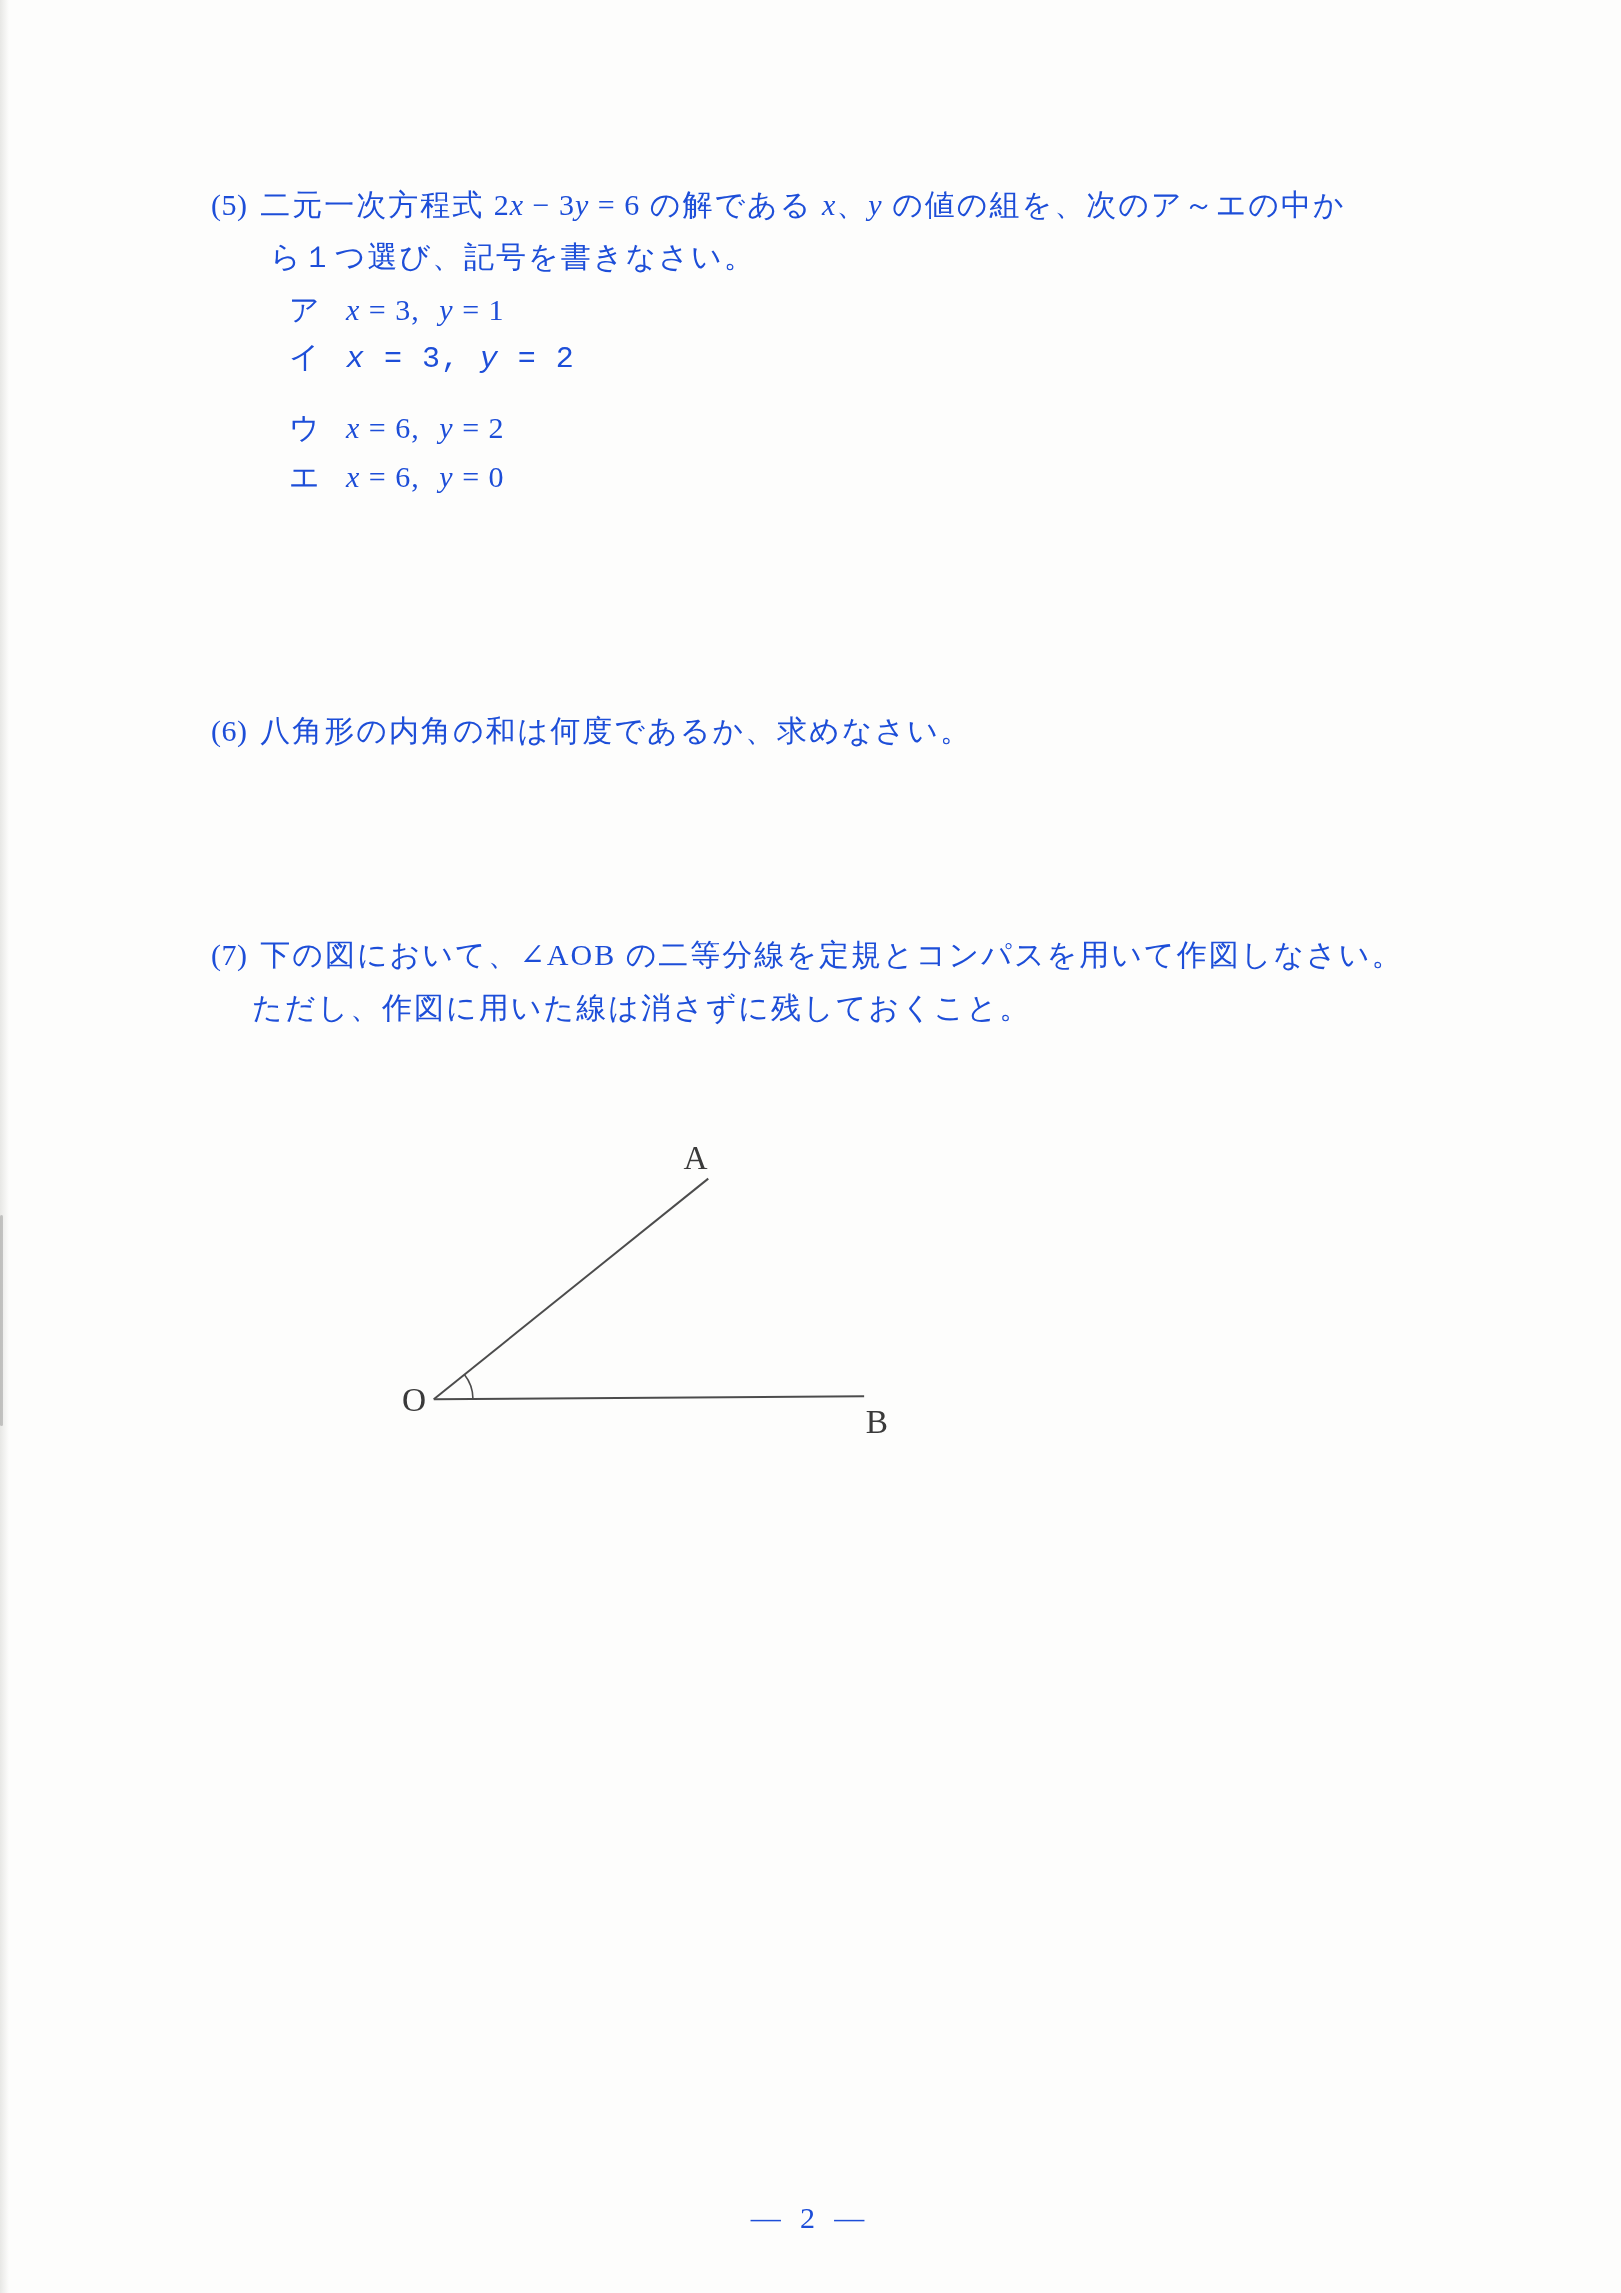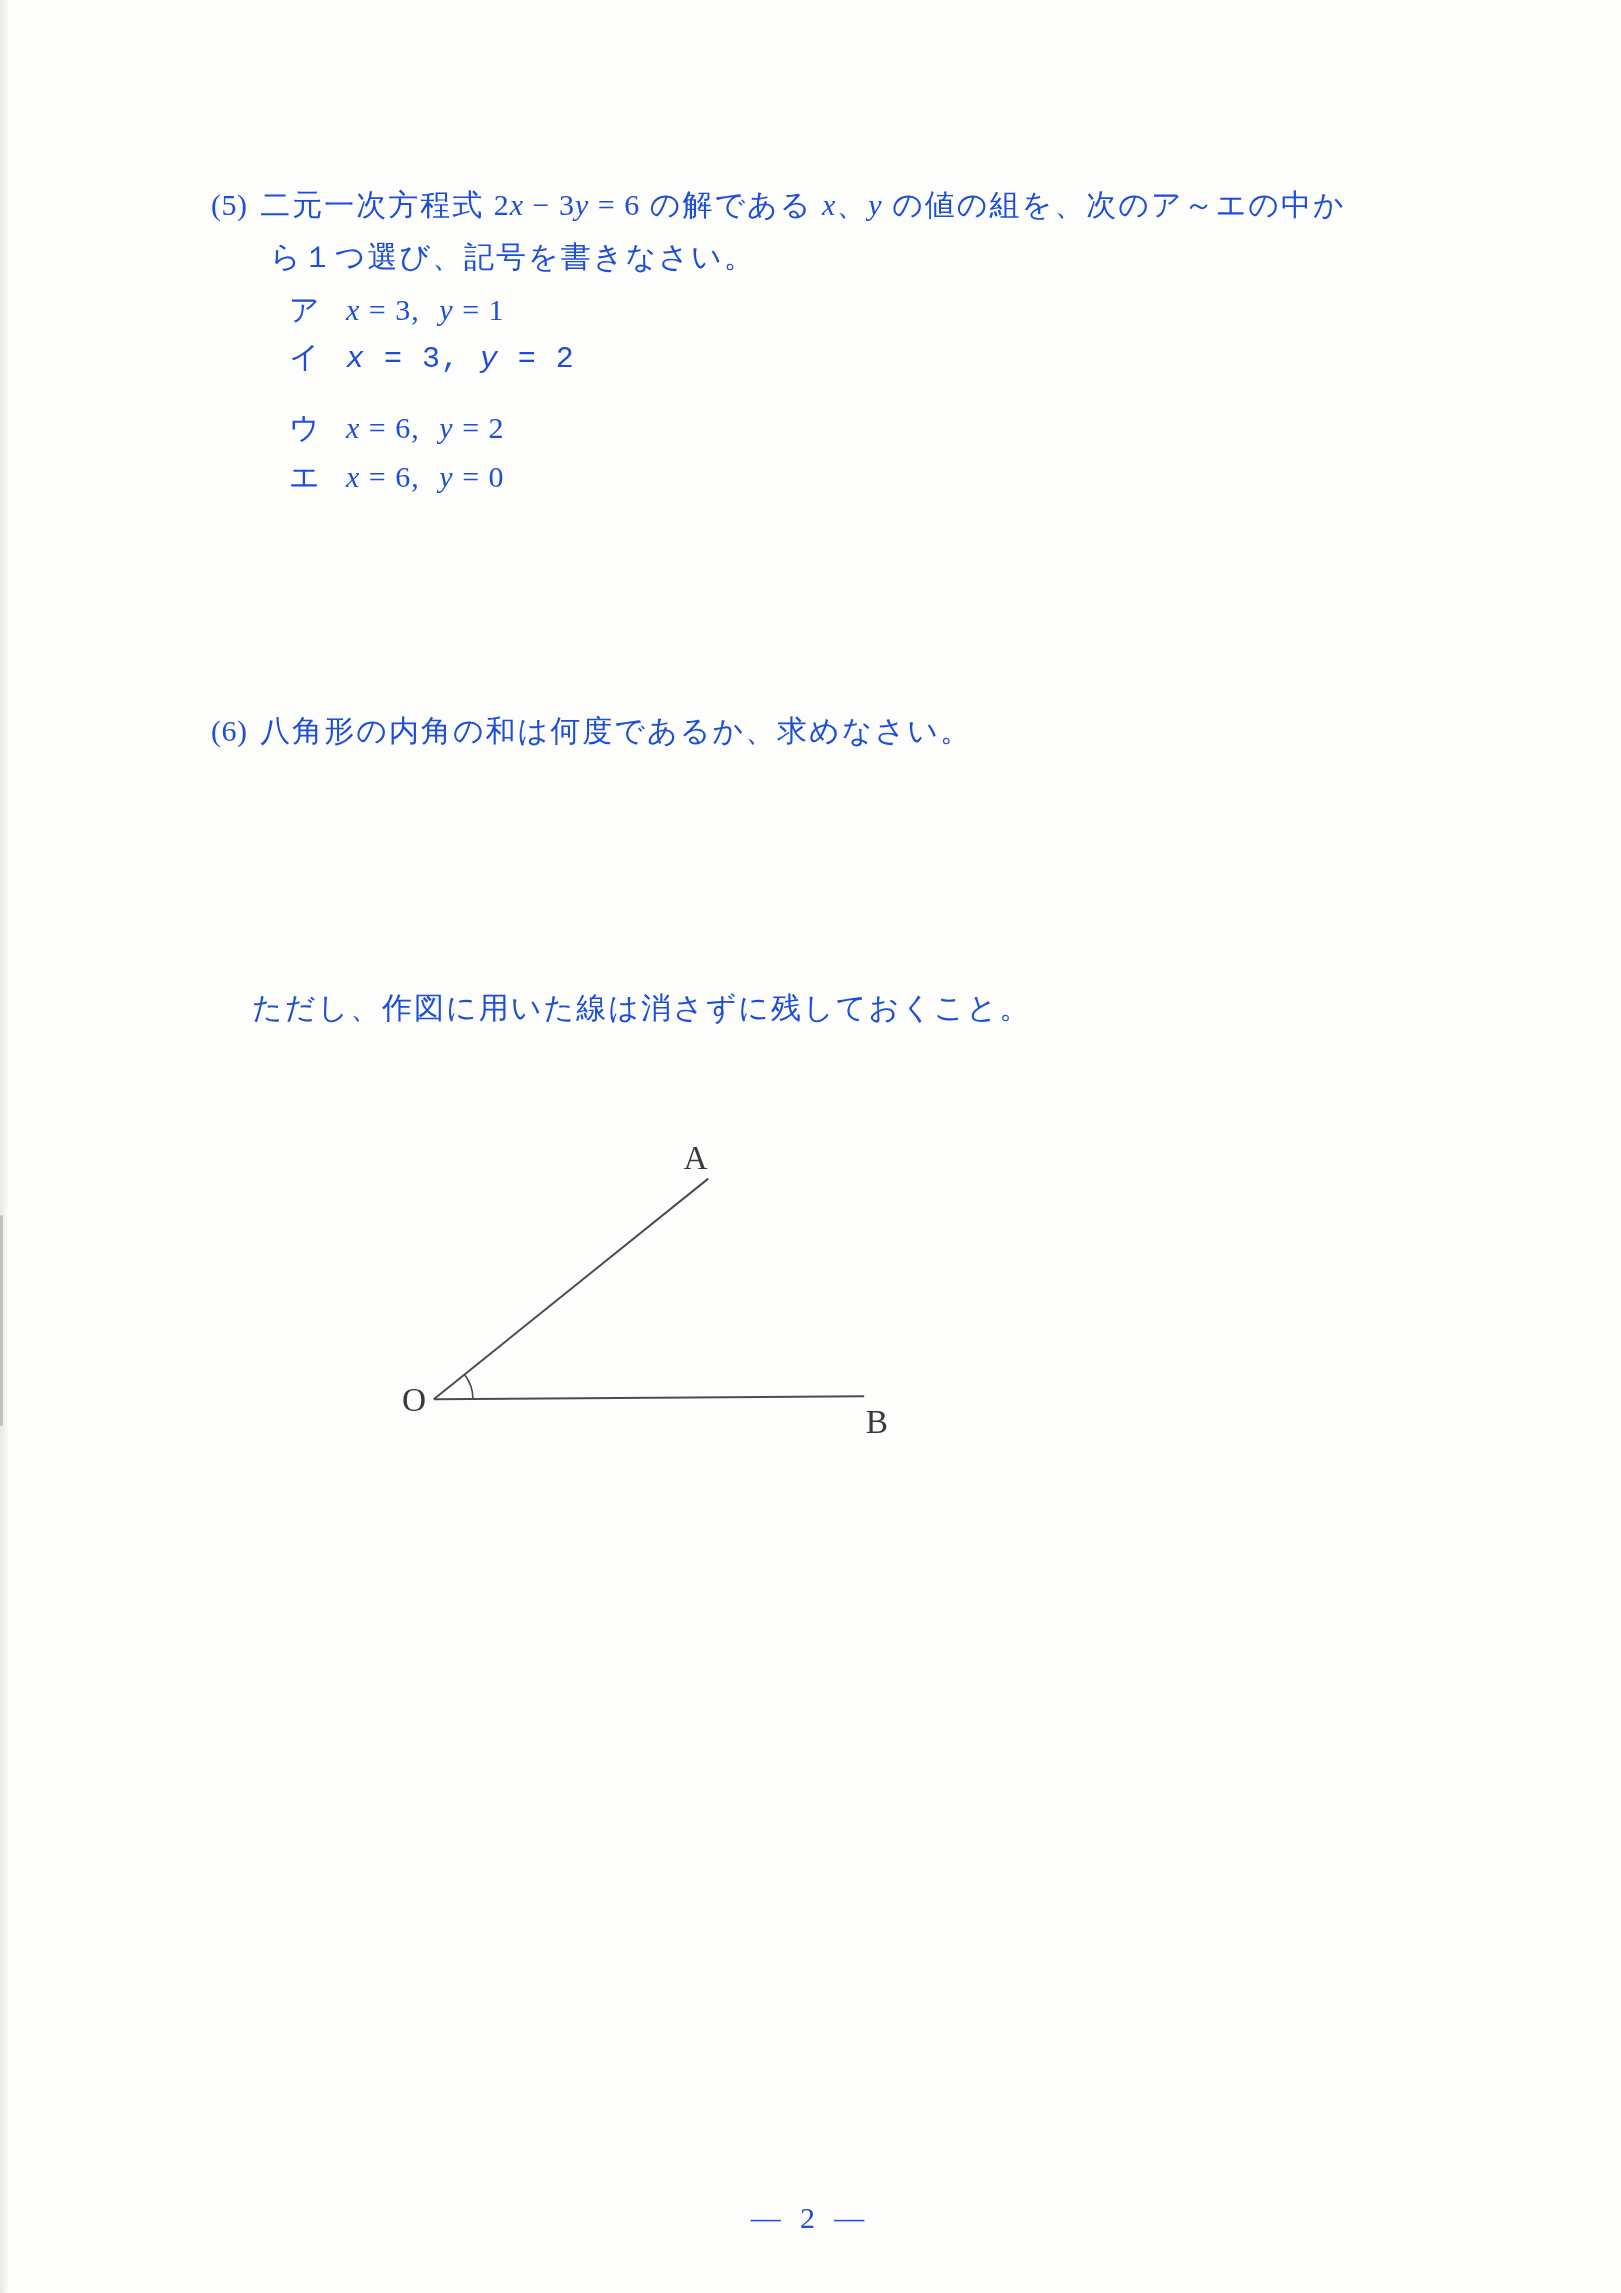--- a/index.html
+++ b/index.html
@@ -86,20 +86,23 @@
     <span class="opt-kana">ウ</span><span class="mi">x</span><span class="mt"> = </span><span class="mt">6</span><span class="mt">,</span><span class="optgap"></span><span class="mi">y</span><span class="mt"> = </span><span class="mt">2</span>
   </div>
   <div class="opt-row" style="top:460px;">
     <span class="opt-kana">エ</span><span class="mi">x</span><span class="mt"> = </span><span class="mt">6</span><span class="mt">,</span><span class="optgap"></span><span class="mi">y</span><span class="mt"> = </span><span class="mt">0</span>
   </div>
 
   <div class="line" style="left:211px;top:686px;margin-top:28px;">
     <span class="pnum">(6)</span><span class="jp">八角形の内角の和は何度であるか、求めなさい。</span>
   </div>
 
+  <div class="line" style="left:211px;top:938px;">
+    <span class="pnum">(7)</span><span class="jp">下の図において、∠AOB の二等分線を定規とコンパスを用いて作図しなさい。</span>
+  </div>
   <div class="line jp" style="left:252px;top:991px;">ただし、作図に用いた線は消さずに残しておくこと。</div>
 
   <div class="figure-wrap">
     <svg viewBox="0 0 560 360" xmlns="http://www.w3.org/2000/svg">
       <line x1="63" y1="297" x2="343" y2="72" stroke="#4c4c4c" stroke-width="2"></line>
       <line x1="63" y1="297" x2="502" y2="294" stroke="#4c4c4c" stroke-width="2"></line>
       <path d="M 103 296.8 A 40 40 0 0 0 94.2 271.9" fill="none" stroke="#4c4c4c" stroke-width="1.6"></path>
       <text class="fig-label" x="330" y="62" text-anchor="middle">A</text>
       <text class="fig-label" x="43" y="309" text-anchor="middle">O</text>
       <text class="fig-label" x="515" y="331" text-anchor="middle">B</text>

